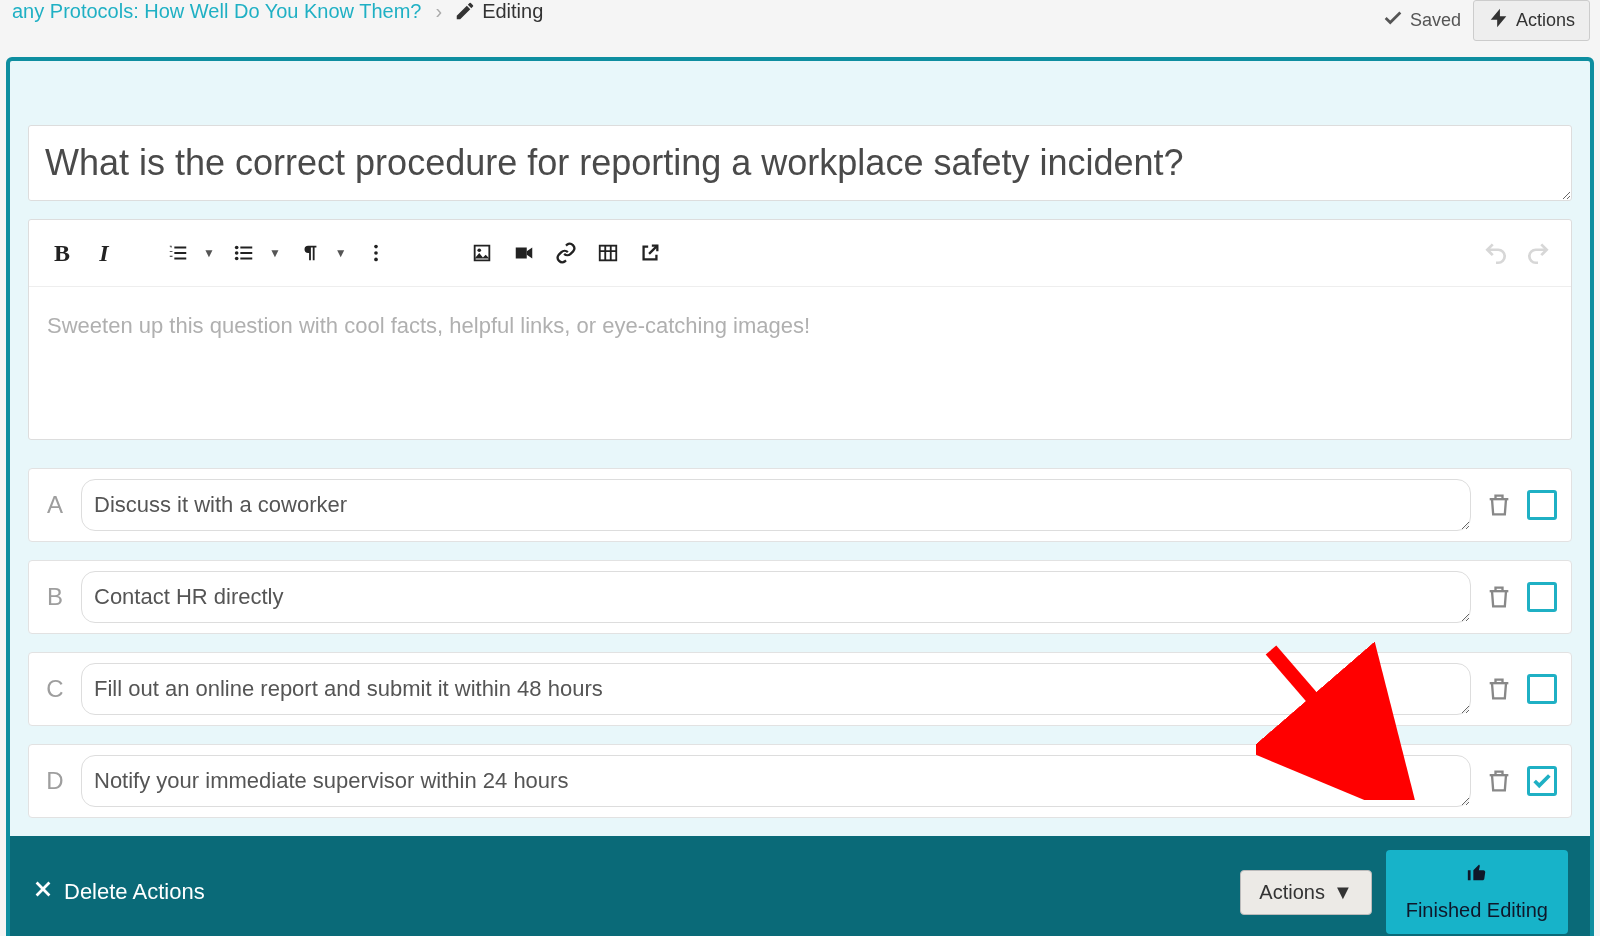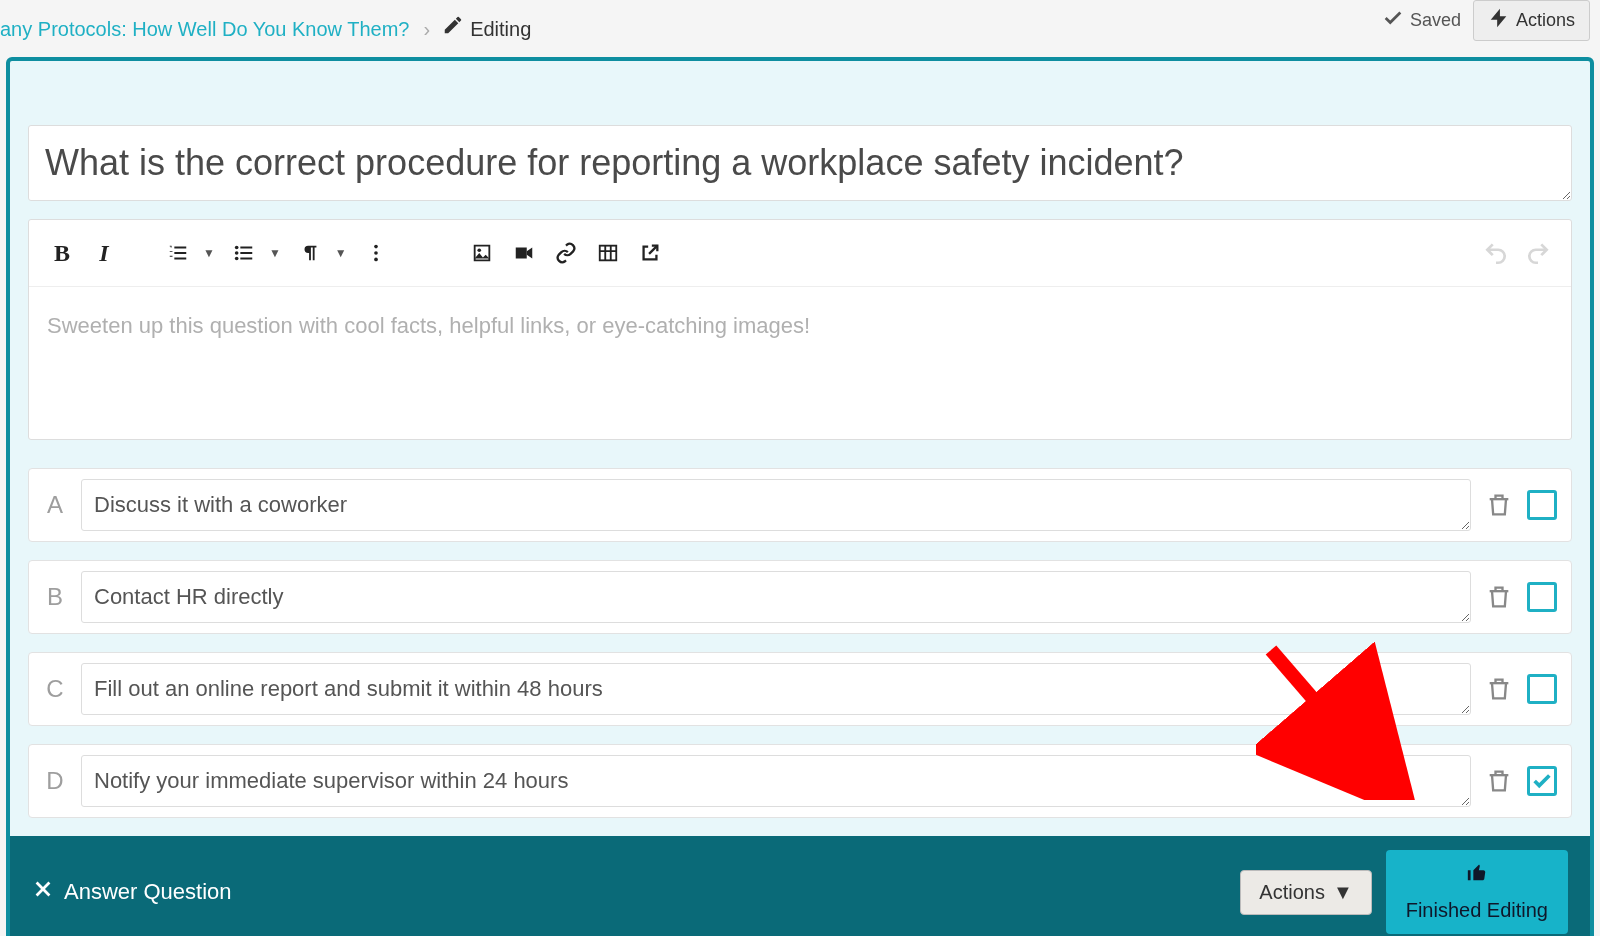--- a/index.html
+++ b/index.html
@@ -6,24 +6,25 @@
   body {
     font-family: -apple-system, BlinkMacSystemFont, "Segoe UI", Helvetica, Arial, sans-serif;
     background: #f5f5f5;
     width: 1600px;
     height: 936px;
     overflow: hidden;
     position: relative;
   }
   .topbar {
     display: flex;
-    align-items: flex-end;
+    align-items: flex-start;
     padding: 0 10px 10px 0;
     font-size: 20px;
     color: #555;
+    margin-left: 12px;
   }
   .breadcrumb-link {
     color: #1fb0c4;
     cursor: pointer;
     padding-right: 8px;
   }
   .bc-sep { color: #aaa; padding: 0 6px; }
   .pencil { color:#333; padding:0 6px; }
   .bc-current { font-weight:400; color:#333; }
   .topbar-right { margin-left:auto; display:flex; align-items:center; gap:12px;}
@@ -94,21 +95,21 @@
     border-radius:4px;
     display:flex;
     align-items:center;
     padding: 10px 14px;
     gap:14px;
   }
   .answer-label { color:#9e9e9e; font-size:24px; width:24px; text-align:center;}
   .answer-input {
     flex:1;
     border:1px solid #ddd;
-    border-radius:3px;
+    border-radius:14px;
     padding:12px 12px;
     font-size:22px;
     color:#555;
     resize:both;
     font-family:inherit;
   }
   .trash { width:28px; height:28px; cursor:pointer; color:#888;}
   .cb {
     width:30px; height:30px;
     border:3px solid #1fb0c4;
@@ -320,21 +321,21 @@
         </div>
       </div>
 
   </div>
 
   <div class="footer">
     <div class="delete-q">
       <span><svg class="icon" viewBox="0 0 24 24" fill="currentColor">
             <path d="M5 5l14 14M19 5L5 19" stroke="currentColor" stroke-width="3"></path>
           </svg></span>
-      <span>Answer Question</span>
+      <span>Delete Actions</span>
     </div>
     <div class="footer-right">
       <button class="foot-actions">
         <span>Actions</span>
         <span>▼</span>
       </button>
       <button class="finish-btn">
         <span>
           <svg class="icon" viewBox="0 0 24 24" fill="currentColor">
               <path d="M2 20h3V9H2v11zm19-9c0-1-1-2-2-2h-5l1-4V4c0-1-1-1-1-1l-6 6v11h10c1 0 2-1 2-2l1-7z"></path>

